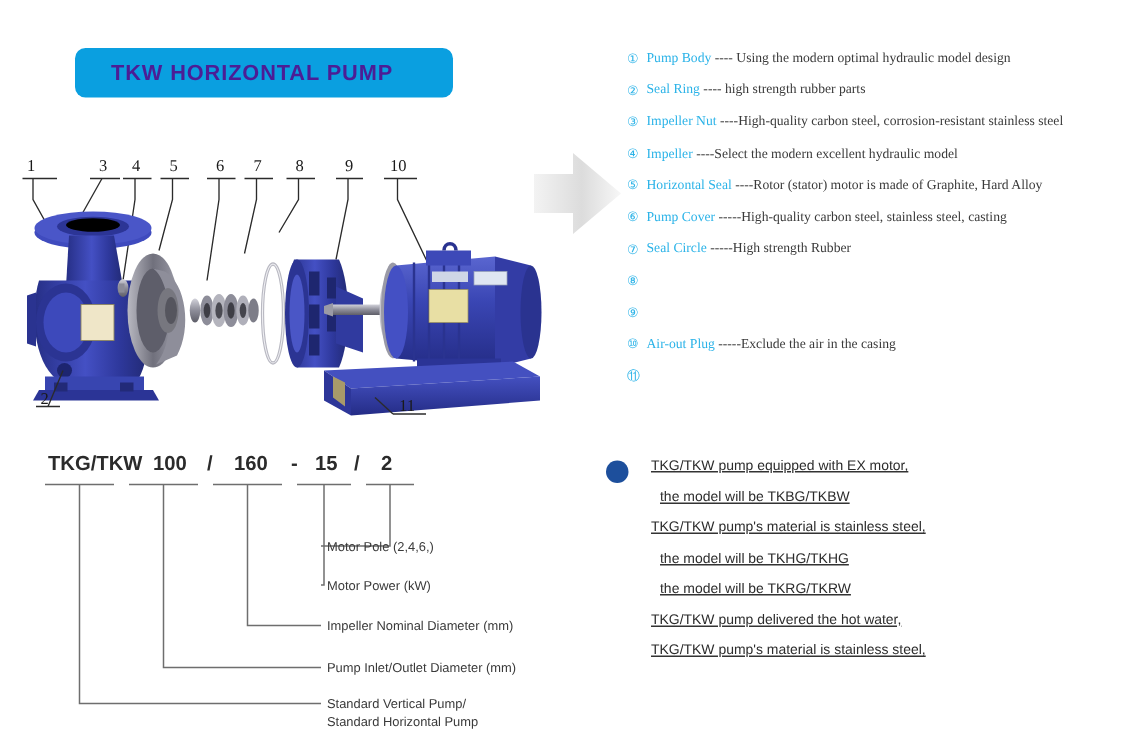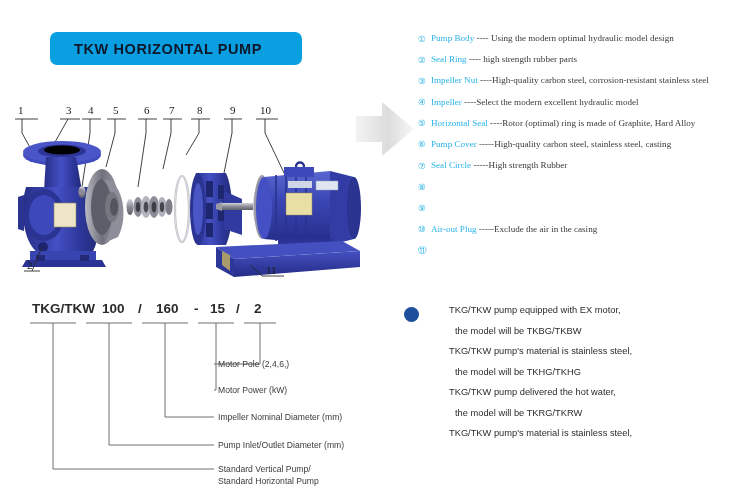--- a/index.html
+++ b/index.html
@@ -17,21 +17,21 @@
 
   
   #title-banner {
     position: absolute; left: 50px; top: 32px;
     width: 252px; height: 33px;
     background: #0a9fe0;
     border-radius: 7px;
     display: flex; align-items: center;
   }
   #title-banner .txt {
-    color: #0f172a; font-weight: bold; font-size: 14.5px;
+    color: #4c1d95; font-weight: bold; font-size: 14.5px;
     letter-spacing: .6px; padding-left: 24px;
   }
 
   
   #exploded-view {
     position: absolute; left: 10px; top: 95px;
     width: 360px; height: 190px;
   }
   #exploded-view svg { display:block; }
 
@@ -83,21 +83,21 @@
   
   #variants-block {
     position: absolute; left: 404px; top: 305px;
     width: 348px;
   }
   #variant-bullet {
     position: absolute; left: 0; top: 2px;
     width: 15px; height: 15px; border-radius: 50%;
     background: #1d4f9c;
   }
-  .variants-lines { margin-left: 45px; }
+  .variants-lines { margin-left: 30px; text-decoration: underline; }
   .v-line {
     font-size: 9.3px; line-height: 11px;
     color: #2b2b2b; margin-bottom: 9.5px;
     white-space: nowrap;
   }
   .v-line.indent { padding-left: 6px; }
   .v-line.tight { margin-bottom: 2.5px; }
   .v-strong { font-weight: bold; letter-spacing: .2px; }
   .callout { stroke:#2b2b2b; stroke-width:.9; fill:none; }
   .callnum { font-family:"Liberation Serif", serif; font-size:11px; fill:#1a1a1a; }
@@ -340,21 +340,21 @@
     <div class="legend-row">
       <span class="lg-num">④</span>
       <span class="lg-body">
         <span class="lg-term">Impeller</span><span class="lg-desc"> ----Select the modern excellent hydraulic model</span>
       </span>
     </div>
 
     <div class="legend-row">
       <span class="lg-num">⑤</span>
       <span class="lg-body">
-        <span class="lg-term">Horizontal Seal</span><span class="lg-desc"> ----Rotor (optimal) ring is made of Graphite, Hard Alloy</span>
+        <span class="lg-term">Horizontal Seal</span><span class="lg-desc"> ----Rotor (stator) motor is made of Graphite, Hard Alloy</span>
       </span>
     </div>
 
     <div class="legend-row">
       <span class="lg-num">⑥</span>
       <span class="lg-body">
         <span class="lg-term">Pump Cover</span><span class="lg-desc"> -----High-quality carbon steel, stainless steel, casting</span>
       </span>
     </div>
 
@@ -428,19 +428,19 @@
     </svg>
   </div>
 
   <div id="variants-block">
     <div id="variant-bullet"></div>
     <div class="variants-lines">
       <div class="v-line">TKG/TKW pump equipped with EX motor,</div>
       <div class="v-line indent">the model will be TKBG/TKBW</div>
       <div class="v-line">TKG/TKW pump's material is stainless steel,</div>
       <div class="v-line indent">the model will be TKHG/TKHG</div>
+      <div class="v-line indent">the model will be TKRG/TKRW</div>
       <div class="v-line">TKG/TKW pump delivered the hot water,</div>
-      <div class="v-line indent">the model will be TKRG/TKRW</div>
       <div class="v-line tight">TKG/TKW pump's material is stainless steel,</div>
     </div>
   </div>
 
 </div>
 
 </body></html>

